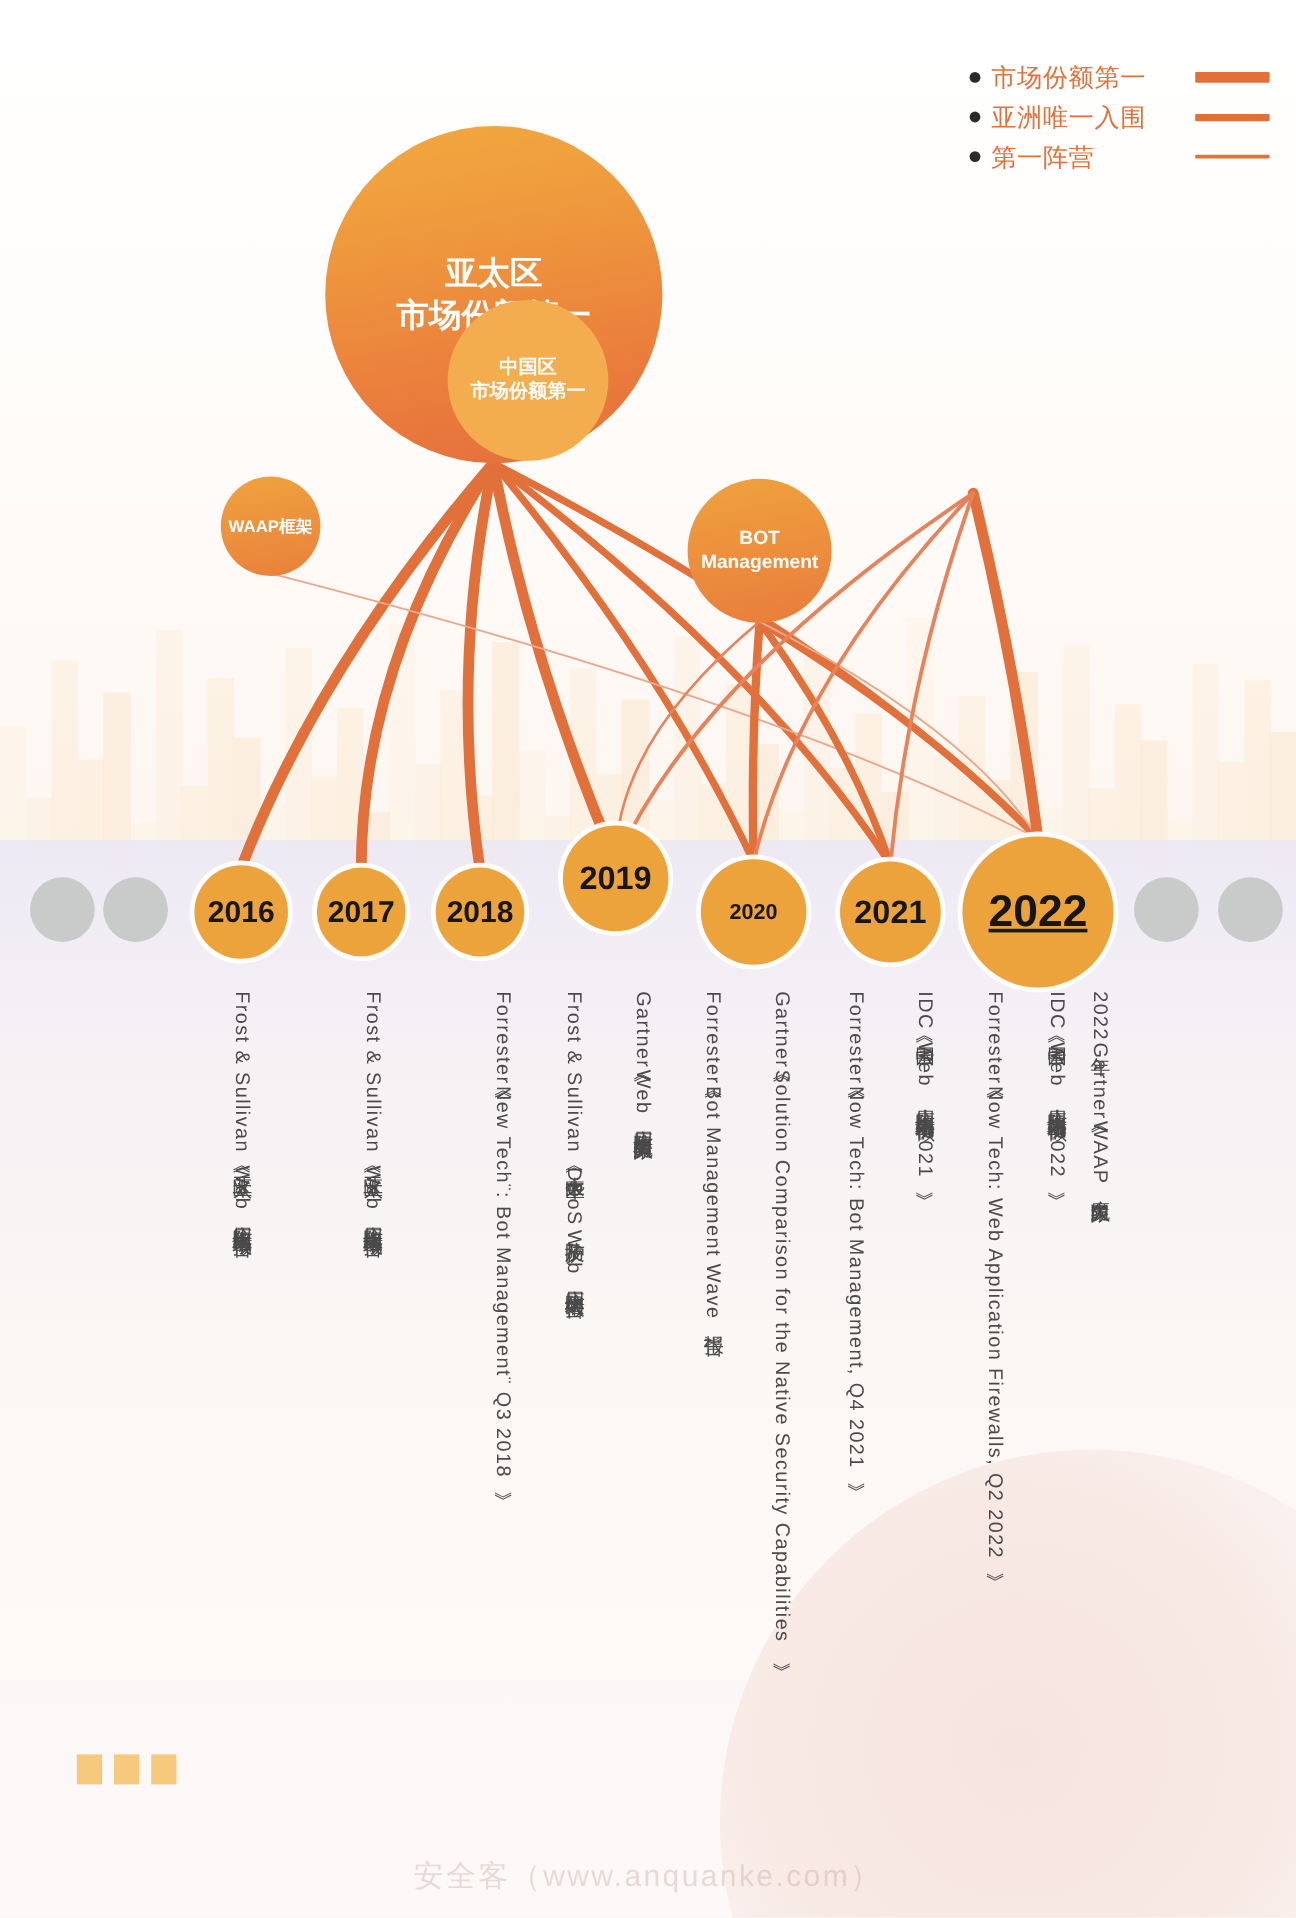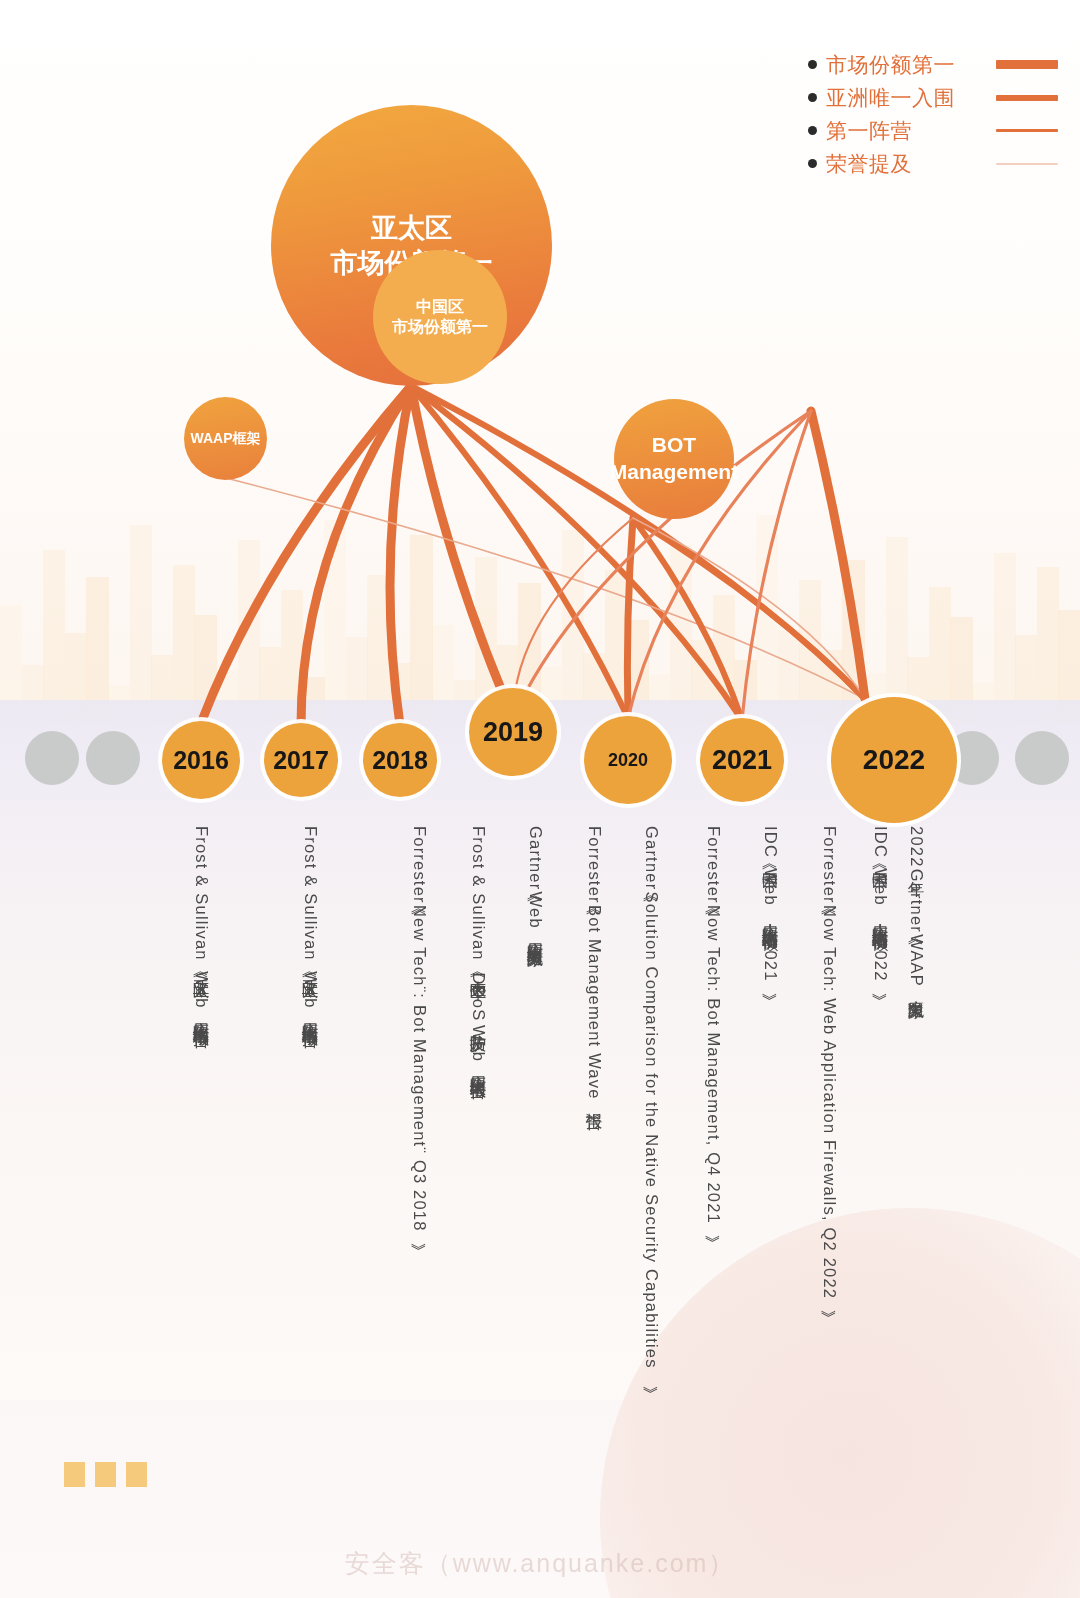--- a/index.html
+++ b/index.html
@@ -63,22 +63,21 @@
   }
   #b-waap{
     left:184px; top:397px; width:83px; height:83px;
     background:linear-gradient(170deg,#f0a33e 0%,#e9803c 100%);
     font-size:14px;
     justify-content:center;
   }
   #b-bot{
     left:573px; top:399px; width:120px; height:120px;
     background:linear-gradient(170deg,#f0a23e 0%,#e87c3c 100%);
-    font-size:21px;
-    margin-left:41px;
+    font-size:16px;
   }
   #b-tech{
     left:737px; top:264px; width:148px; height:148px;
     background:linear-gradient(170deg,#f1a63f 0%,#e8783c 100%);
     font-size:19px;
   }
 
   
   .year{
     position:absolute; border-radius:50%;
@@ -207,27 +206,20 @@
           <i style="height: 6px; background: rgb(226, 112, 58);"></i>
         </span>
       </div>
       <div class="legend-row">
         <span class="legend-dot"></span>
         <span class="legend-label">第一阵营</span>
         <span class="legend-line">
           <i style="height: 3.2px; background: rgb(226, 112, 58);"></i>
         </span>
       </div>
-      <div class="legend-row">
-        <span class="legend-dot"></span>
-        <span class="legend-label">荣誉提及</span>
-        <span class="legend-line">
-          <i style="height: 2px; background: rgb(243, 207, 192);"></i>
-        </span>
-      </div>
     </div>
 
   <div class="bubble" id="b-apac">
     <span>
       <span>亚太区</span><br>
       <span>市场份额第一</span>
     </span>
   </div>
 
   <div class="bubble" id="b-china">
@@ -265,21 +257,21 @@
       </div>
       <div class="year" style="left: 469px; top: 688px; height: 88px; width: 88px; font-size: 27px;">
         <span>2019</span>
       </div>
       <div class="year" style="left: 584px; top: 716px; height: 88px; width: 88px; font-size: 18px;">
         <span>2020</span>
       </div>
       <div class="year" style="left: 700px; top: 718px; height: 84px; width: 84px; font-size: 27px;">
         <span>2021</span>
       </div>
-      <div class="year" style="left: 831px; top: 697px; height: 126px; width: 126px; font-size: 28px;">
+      <div class="year" style="left: 802px; top: 697px; height: 126px; width: 126px; font-size: 37px; text-decoration: underline;">
         <span>2022</span>
       </div>
     </div>
 
   <div id="labels">
       <div class="vlabel" style="left: 193px; top: 826px;">Frost &amp; Sullivan 《亚太区Web应用防火墙市场报告》</div>
       <div class="vlabel" style="left: 302px; top: 826px;">Frost &amp; Sullivan 《亚太区Web应用防火墙市场报告》</div>
       <div class="vlabel" style="left: 411px; top: 826px;">Forrester《New Tech¨: Bot Management¨ Q3 2018》</div>
       <div class="vlabel" style="left: 470px; top: 826px;">Frost &amp; Sullivan 《大中华区DDoS防护及Web应用防火墙报告》</div>
       <div class="vlabel" style="left: 527px; top: 826px;">Gartner《Web应用防火墙魔力象限》</div>

